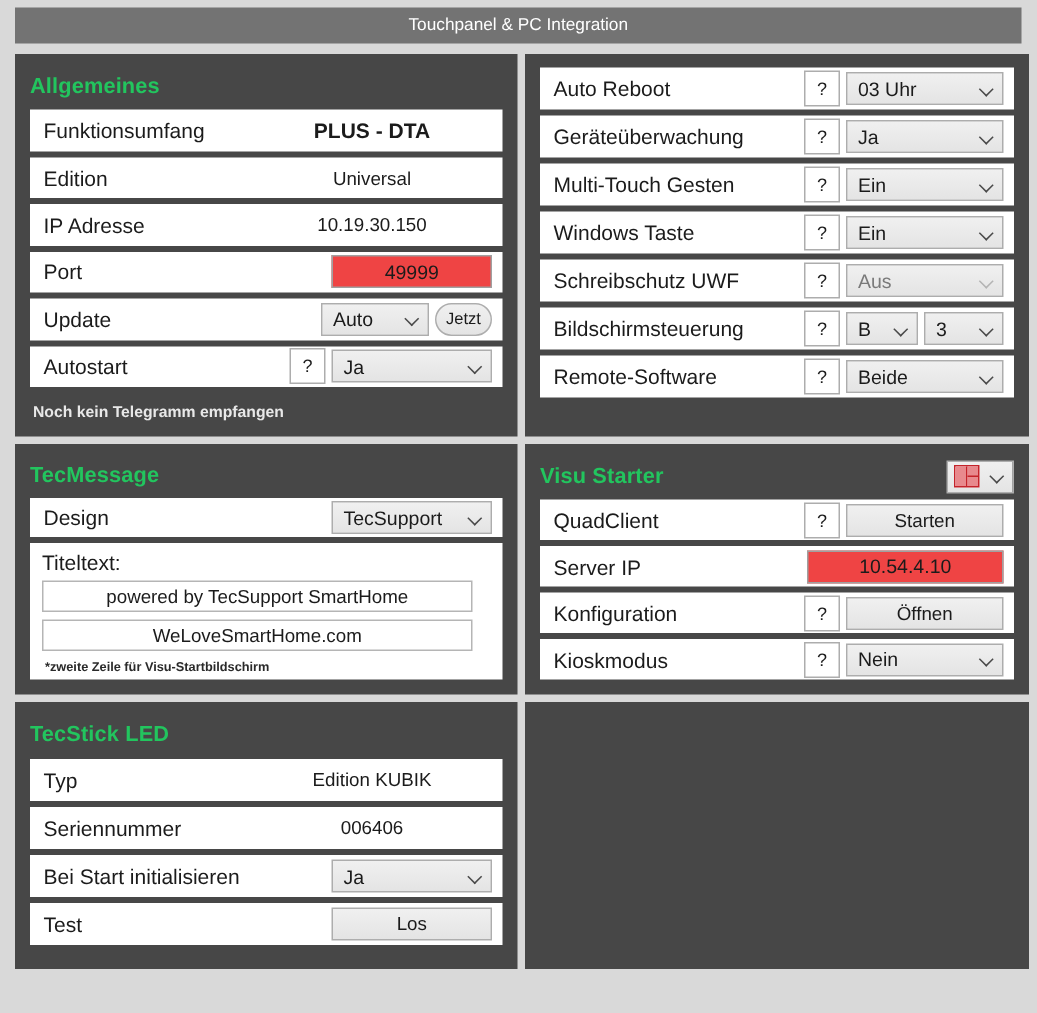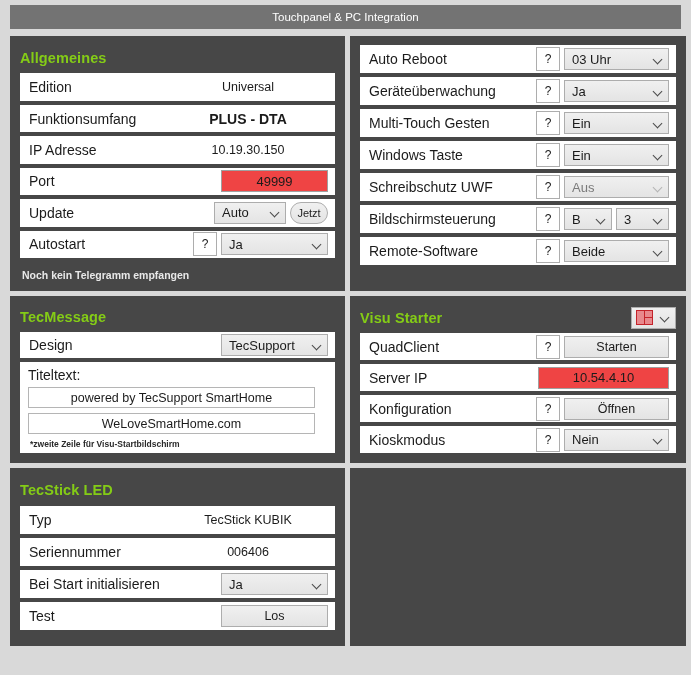--- a/index.html
+++ b/index.html
@@ -47,21 +47,21 @@
   .panel.empty { padding: 0; }
 
   .panel-head {
     display: flex;
     align-items: center;
     justify-content: space-between;
     height: 26px;
     margin-bottom: 3px;
   }
   .panel-title {
-    color: #84cc16;
+    color: #22c55e;
     font-size: 14.5px;
     font-weight: bold;
     letter-spacing: .1px;
   }
 
   
   .row {
     background: #ffffff;
     height: 28px;
     margin-bottom: 4px;
@@ -243,32 +243,32 @@
   </div>
 
   <div class="grid">
 
     <div class="panel">
       <div class="panel-head">
         <span class="panel-title">Allgemeines</span>
       </div>
 
       <div class="row">
+        <span class="label">Funktionsumfang</span>
+        <span class="spacer"></span>
+        <span class="valbox" style="width:160px">
+          <span class="value bold">PLUS - DTA</span>
+        </span>
+      </div>
+
+      <div class="row">
         <span class="label">Edition</span>
         <span class="spacer"></span>
         <span class="valbox" style="width:160px">
           <span class="value">Universal</span>
-        </span>
-      </div>
-
-      <div class="row">
-        <span class="label">Funktionsumfang</span>
-        <span class="spacer"></span>
-        <span class="valbox" style="width:160px">
-          <span class="value bold">PLUS - DTA</span>
         </span>
       </div>
 
       <div class="row">
         <span class="label">IP Adresse</span>
         <span class="spacer"></span>
         <span class="valbox" style="width:160px">
           <span class="value">10.19.30.150</span>
         </span>
       </div>
@@ -449,21 +449,21 @@
 
     <div class="panel">
       <div class="panel-head">
         <span class="panel-title">TecStick LED</span>
       </div>
 
       <div class="row">
         <span class="label">Typ</span>
         <span class="spacer"></span>
         <span class="valbox" style="width:160px">
-          <span class="value">TecStick KUBIK</span>
+          <span class="value">Edition KUBIK</span>
         </span>
       </div>
 
       <div class="row">
         <span class="label">Seriennummer</span>
         <span class="spacer"></span>
         <span class="valbox" style="width:160px">
           <span class="value">006406</span>
         </span>
       </div>

